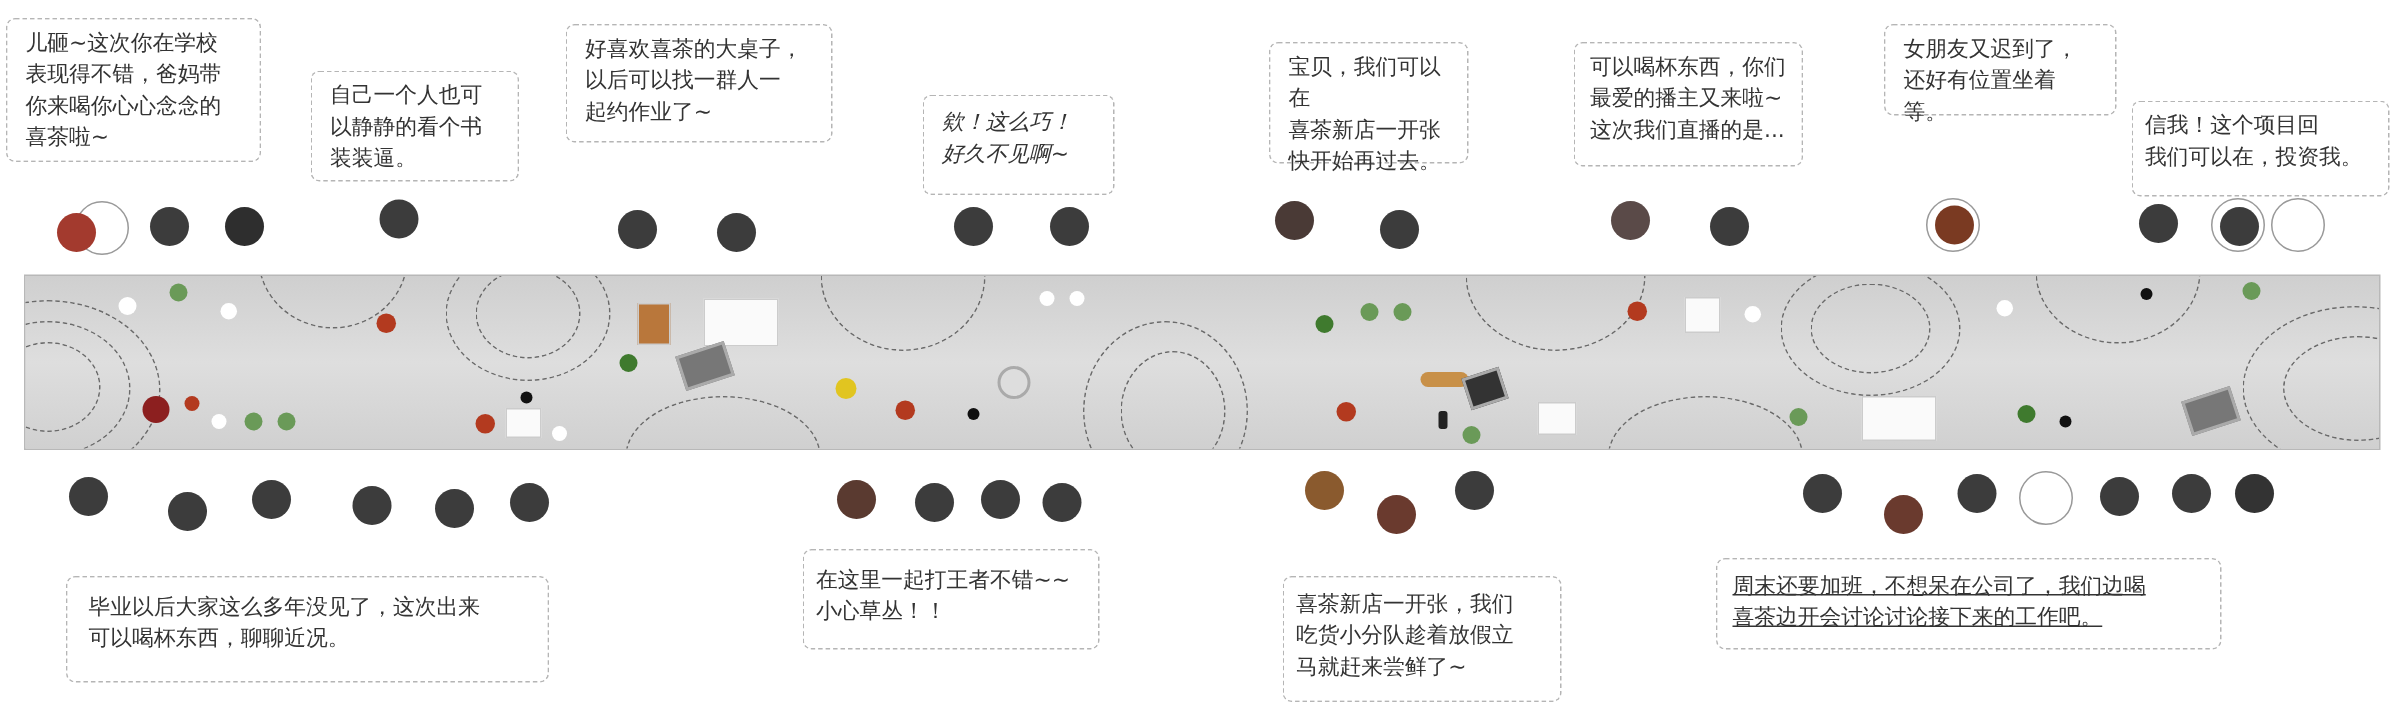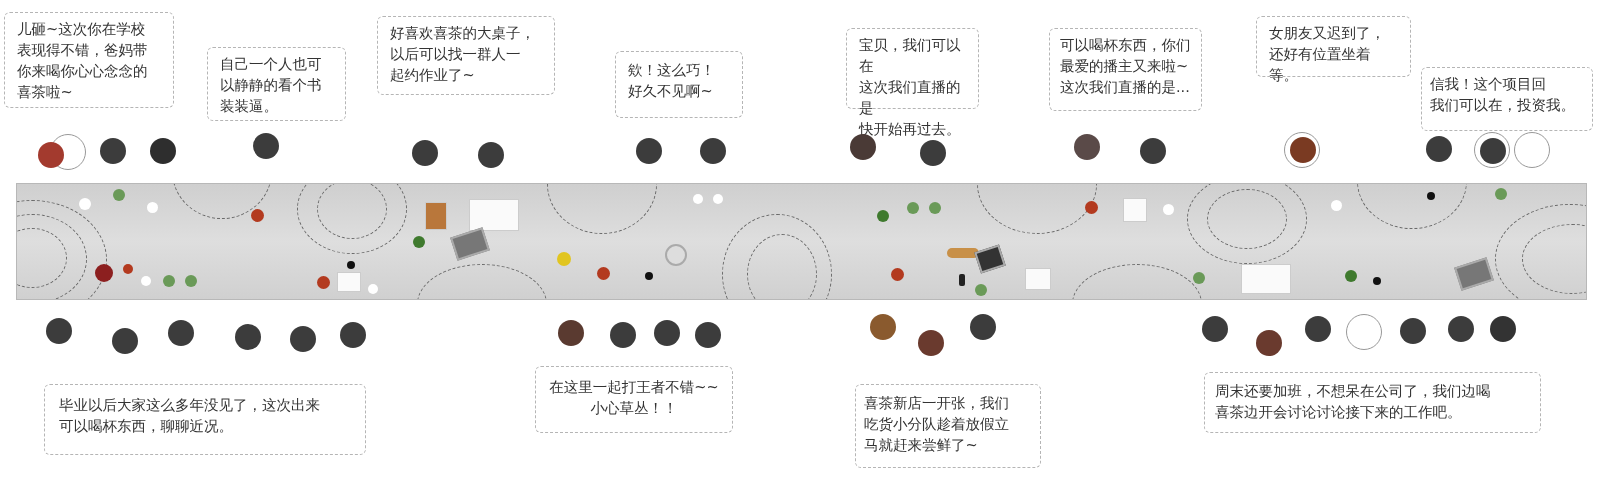--- a/index.html
+++ b/index.html
@@ -25,24 +25,24 @@
 <div class="bubble" style="left:4px;top:12px;width:170px;height:96px;">儿砸~这次你在学校
 表现得不错，爸妈带
 你来喝你心心念念的
 喜茶啦~</div>
 <div class="bubble" style="left:207px;top:47px;width:139px;height:74px;">自己一个人也可
 以静静的看个书
 装装逼。</div>
 <div class="bubble" style="left:377px;top:16px;width:178px;height:79px;">好喜欢喜茶的大桌子，
 以后可以找一群人一
 起约作业了~</div>
-<div class="bubble" style="left:615px;top:51px;width:128px;height:67px;padding-top:8px;">欸！这么巧！
+<div class="bubble" style="left:615px;top:63px;width:128px;height:67px;padding-top:8px;font-style:italic;">欸！这么巧！
 好久不见啊~</div>
 <div class="bubble" style="left:846px;top:28px;width:133px;height:81px;">宝贝，我们可以在
-这次我们直播的是
+喜茶新店一开张
 快开始再过去。</div>
 <div class="bubble" style="left:1049px;top:28px;width:153px;height:83px;padding-left:10px;padding-right:6px;">可以喝杯东西，你们
 最爱的播主又来啦~
 这次我们直播的是...</div>
 <div class="bubble" style="left:1256px;top:16px;width:155px;height:61px;">女朋友又迟到了，
 还好有位置坐着等。</div>
 <div class="bubble" style="left:1421px;top:67px;width:172px;height:64px;padding-left:8px;padding-right:4px;">信我！这个项目回
 我们可以在，投资我。</div>
 
 <div class="table">
@@ -169,19 +169,19 @@
   <div class="head" style="left:66px;top:30px;background:#6a3a2e;"></div>
   <div class="head" style="left:115px;top:16px;"></div>
   <div class="chair" style="left:156px;top:14px;"></div>
   <div class="head" style="left:210px;top:18px;"></div>
   <div class="head" style="left:258px;top:16px;"></div>
   <div class="head" style="left:300px;top:16px;background:#333;"></div>
 </div>
 
 <div class="bubble" style="left:44px;top:384px;width:322px;height:71px;padding:10px 14px;">毕业以后大家这么多年没见了，这次出来
 可以喝杯东西，聊聊近况。</div>
-<div class="bubble" style="left:535px;top:366px;width:198px;height:67px;padding:10px 8px;text-align:center;">在这里一起打王者不错~~
+<div class="bubble" style="left:535px;top:366px;width:198px;height:67px;padding:10px 8px;">在这里一起打王者不错~~
 小心草丛！！</div>
 <div class="bubble" style="left:855px;top:384px;width:186px;height:84px;padding:8px 8px;">喜茶新店一开张，我们
 吃货小分队趁着放假立
 马就赶来尝鲜了~</div>
-<div class="bubble" style="left:1204px;top:372px;width:337px;height:61px;padding:8px 10px;">周末还要加班，不想呆在公司了，我们边喝
+<div class="bubble" style="left:1144px;top:372px;width:337px;height:61px;padding:8px 10px;text-decoration:underline;">周末还要加班，不想呆在公司了，我们边喝
 喜茶边开会讨论讨论接下来的工作吧。</div>
 
 </body></html>

